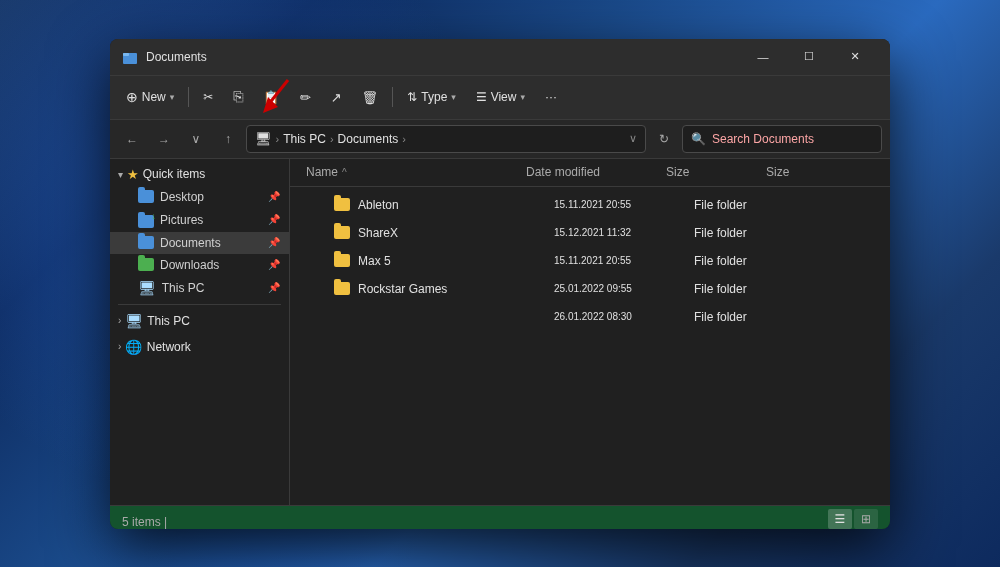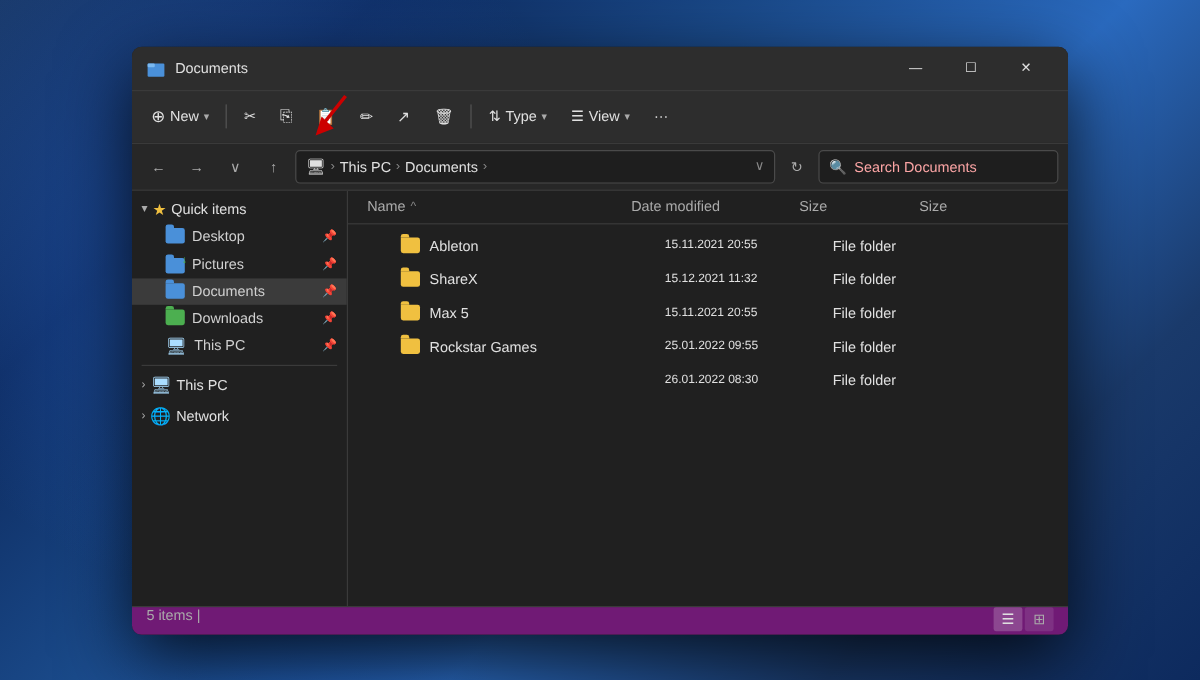--- a/index.html
+++ b/index.html
@@ -406,24 +406,24 @@
     }
     .file-row-size {
       width: 80px;
       color: #e0e0e0;
       font-size: 12px;
     }
 
     
     .status-bar {
       height: 24px;
-      background: #701a75;
+      background: #14532d;
       border-top: 1px solid #3a3a3a;
       display: flex;
-      align-items: flex-start;
+      align-items: flex-end;
       padding: 0 12px;
       justify-content: space-between;
       flex-shrink: 0;
     }
     .status-text {
       color: #aaa;
       font-size: 12px;
     }
     .view-toggle {
       display: flex;

